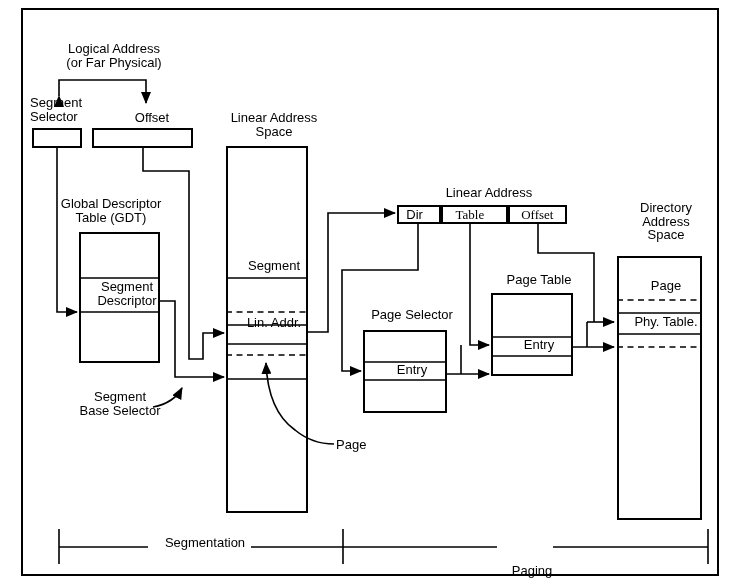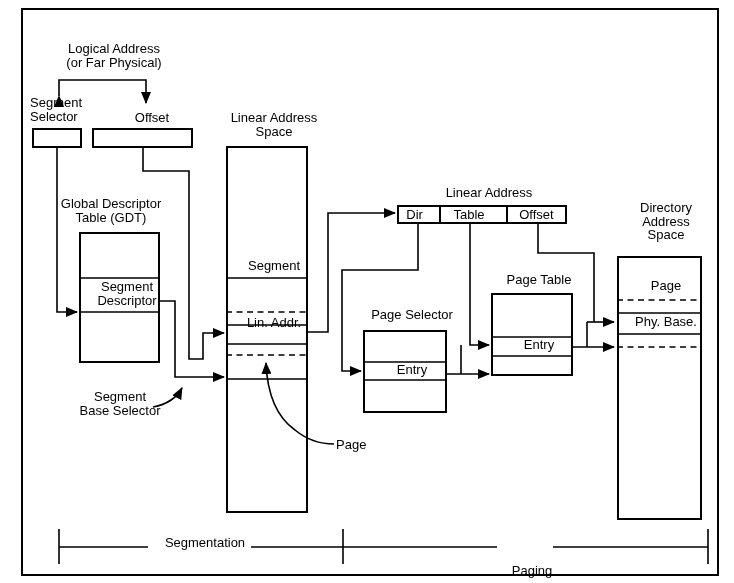--- a/index.html
+++ b/index.html
@@ -10,21 +10,21 @@
   }
   .frame { position:absolute; left:21px; top:8px; width:698px; height:568px;
            border:2px solid #000; box-sizing:border-box; }
   .box { position:absolute; border:2px solid #000; box-sizing:border-box;gap:9px; }
   .label { position:absolute; line-height:13.5px; white-space:nowrap; }
   .ctr { text-align:center; transform:translateX(-50%);margin-left:7px; }
   svg.overlay { position:absolute; left:0; top:0; pointer-events:none; }
   .la-row { display:flex; }
   .la-cell { box-sizing:border-box; display:flex; align-items:center;
              justify-content:center; height:100%; }
-  .la-cell + .la-cell { border-left:2px solid #000000; }
+  .la-cell + .la-cell { border-left:4px solid #000000;font-family:Liberation Serif, serif; }
 </style>
 </head>
 <body>
 
 <div class="frame"></div>
 
 <div class="box" style="left:32px; top:128px; width:50px; height:20px;"></div>
 
 <div class="box" style="left:92px; top:128px; width:101px; height:20px;"></div>
 
@@ -93,21 +93,21 @@
 <div class="label ctr" style="left:532px; top:338px;">Entry</div>
 
 <div class="label ctr" style="left:659px; top:201px;">
   <div>Directory</div>
   <div>Address</div>
   <div>Space</div>
 </div>
 
 <div class="label ctr" style="left:659px; top:279px;">Page</div>
 
-<div class="label ctr" style="left:659px; top:315px;">Phy. Base.</div>
+<div class="label ctr" style="left:659px; top:315px;">Phy. Table.</div>
 
 <div class="label ctr" style="left:198px; top:536px;">Segmentation</div>
 
 <div class="label ctr" style="left:525px; top:564px;">Paging</div>
 
 <svg class="overlay" width="734" height="583" viewBox="0 0 734 583">
   <defs>
     <marker id="arr" markerUnits="userSpaceOnUse" markerWidth="12" markerHeight="10" refX="11" refY="5" orient="auto">
       <path d="M0,0 L12,5 L0,10 z" fill="#000"></path>
     </marker>

